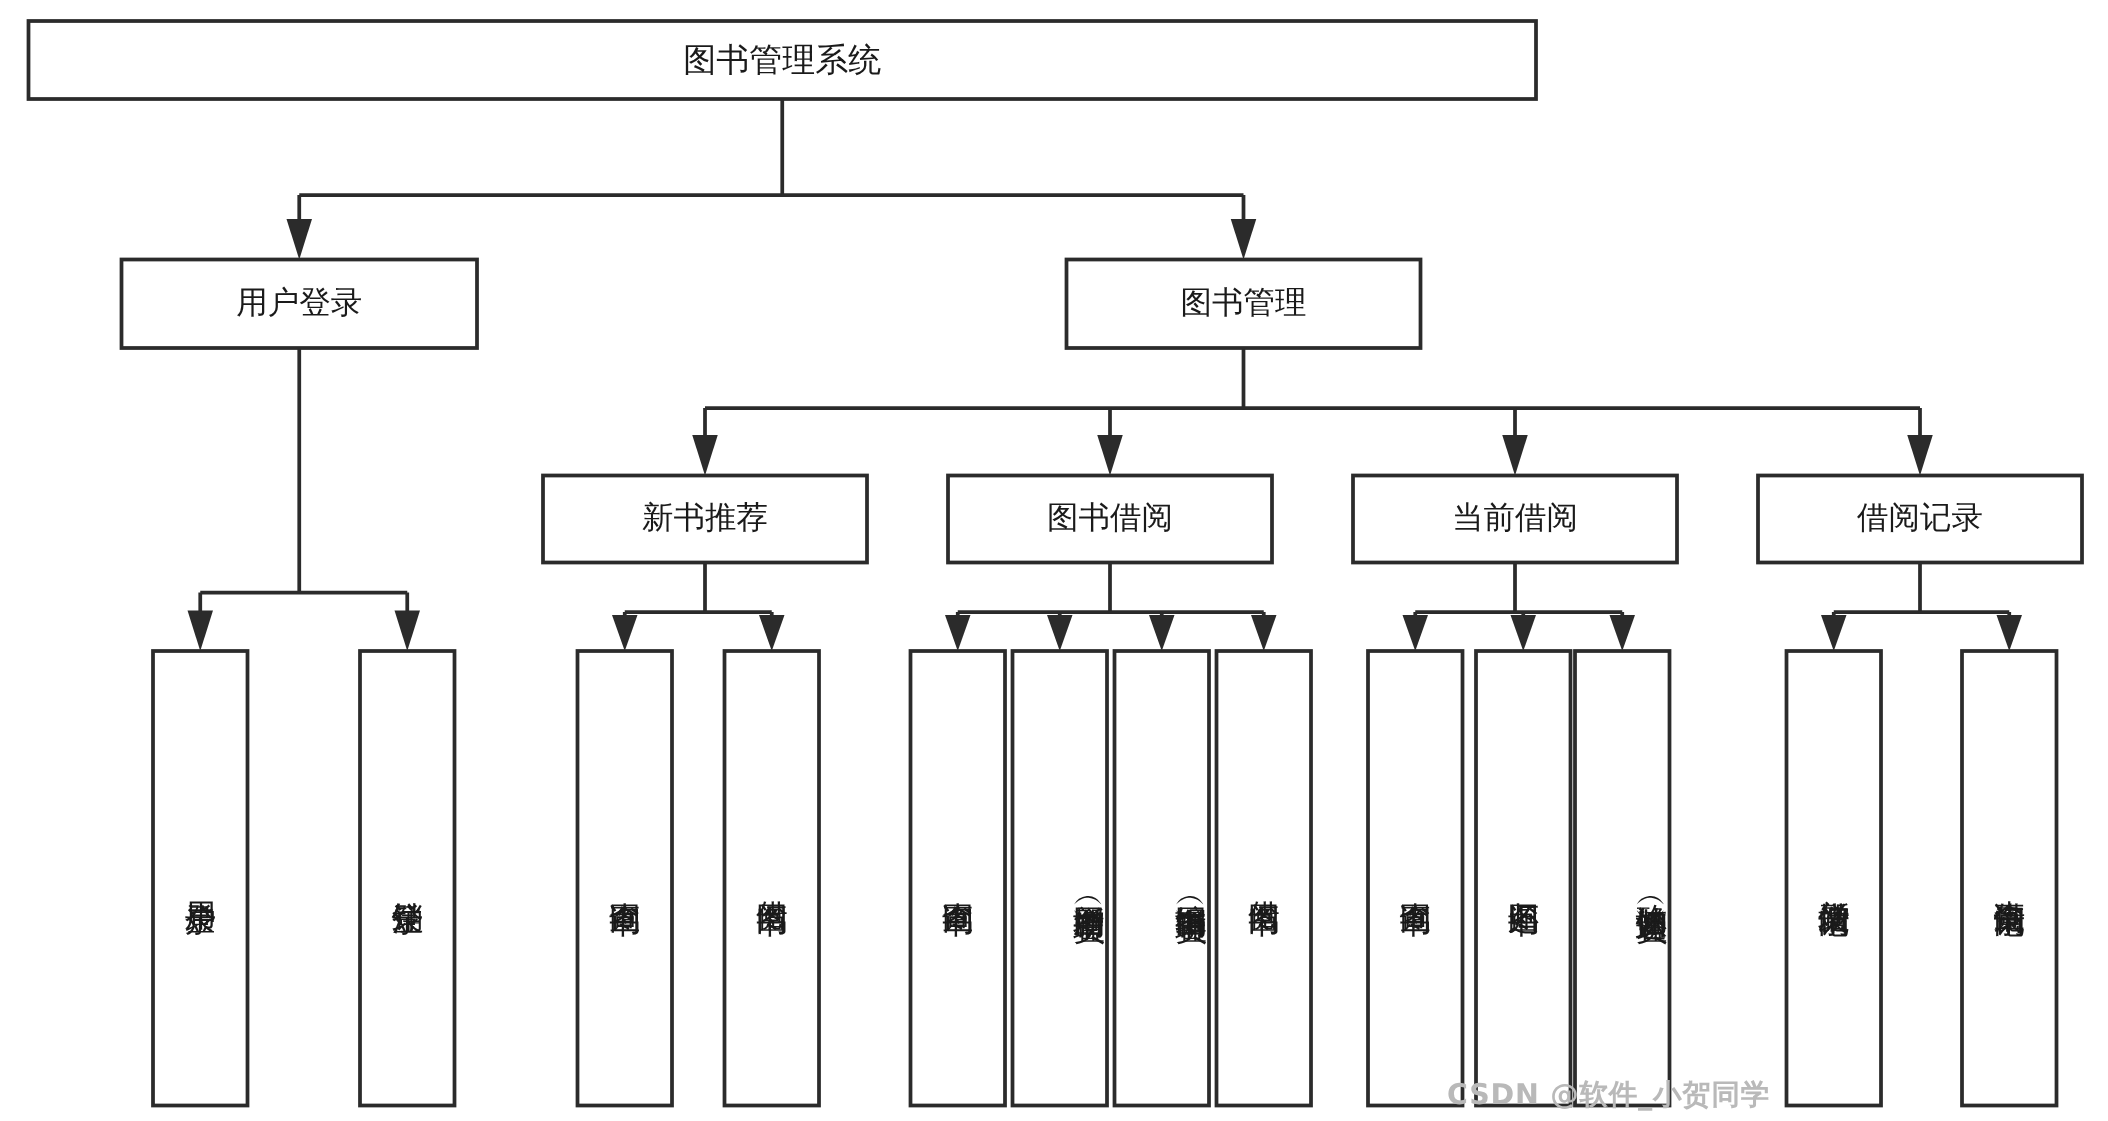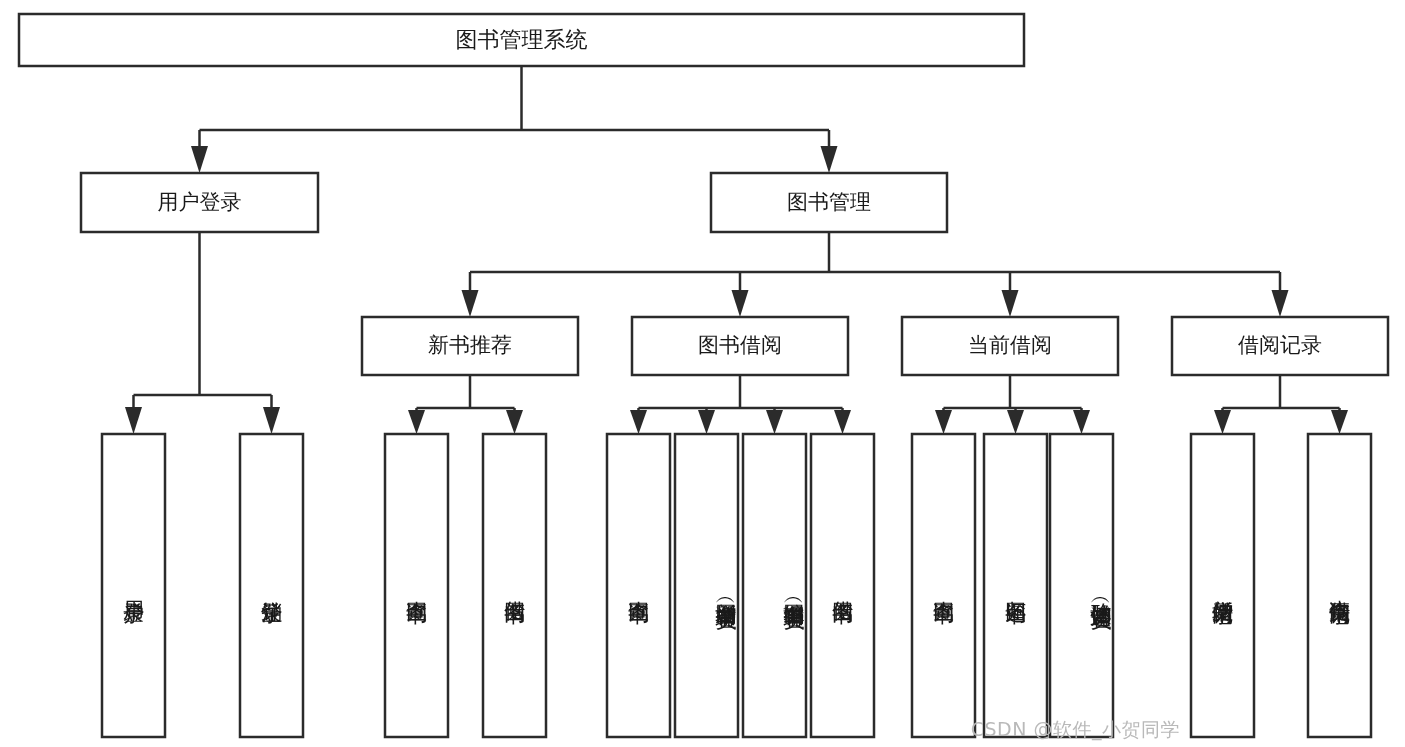--- a/index.html
+++ b/index.html
@@ -68,20 +68,21 @@
   }
   .watermark {
     position: absolute;
     right: 8px;
     bottom: 4px;
     font-family: "DejaVu Sans", "Liberation Sans", sans-serif;
     font-size: 19px;
     color: #b9b9b9;
     white-space: nowrap;
     letter-spacing: 0.5px;
+    font-weight: bold;
   }
 </style>
 </head>
 <body>
 
 <div id="diagram-root">
 
   <svg id="flow" viewBox="0 0 1405 747">
 
     <g>

